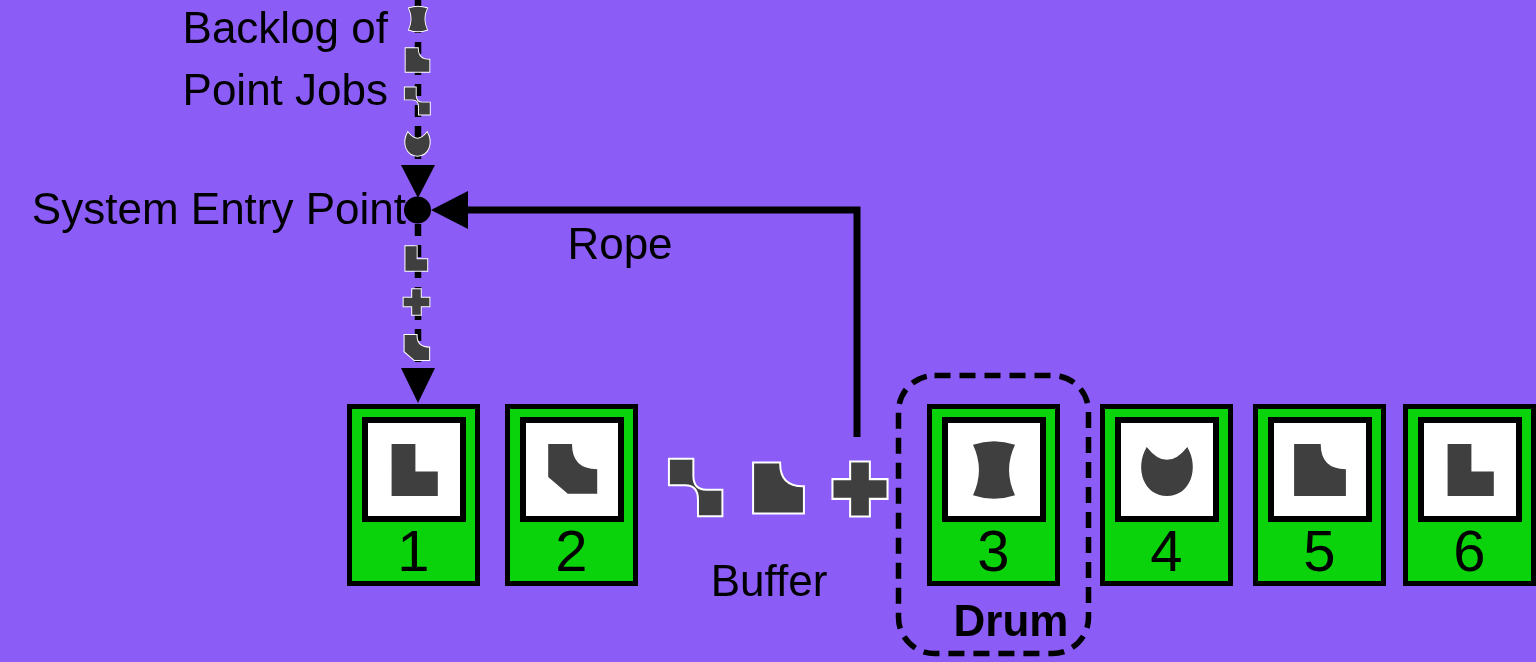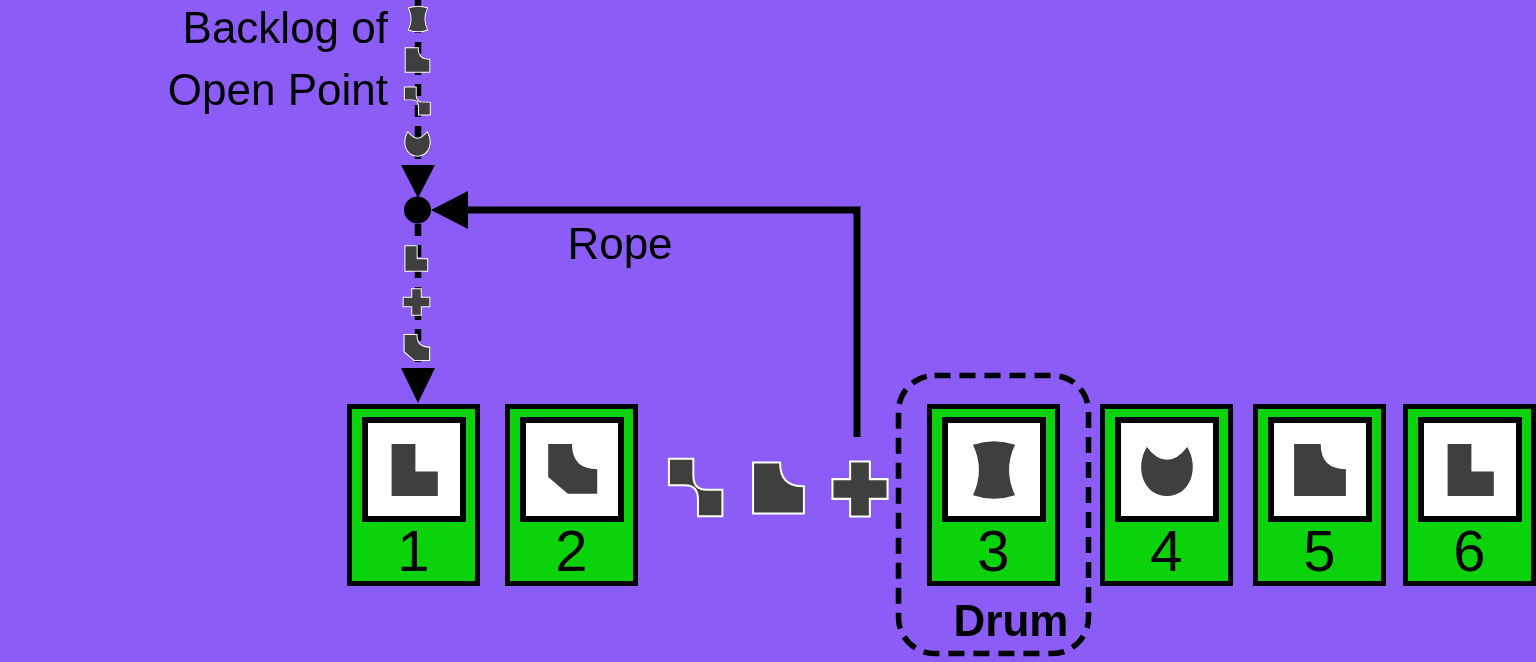--- a/index.html
+++ b/index.html
@@ -90,25 +90,27 @@
     <use class="part halo" x="400" y="285" width="33" height="34" href="#shape-plus" xlink:href="#shape-plus"></use>
     <use class="part halo" x="399" y="330" width="35" height="36" href="#shape-diagonal-blob" xlink:href="#shape-diagonal-blob"></use>
 
     <use class="part halo" x="662" y="454" width="66" height="67" href="#shape-s-wave" xlink:href="#shape-s-wave"></use>
     <use class="part halo" x="745" y="455" width="67" height="66" href="#shape-corner-blob" xlink:href="#shape-corner-blob"></use>
     <use class="part halo" x="826" y="455" width="68" height="68" href="#shape-plus" xlink:href="#shape-plus"></use>
   </svg>
 
   <div class="lbl lbl-backlog right">
     <div>Backlog of</div>
-    <div>Open Point</div>
+    <div>Point Jobs</div>
   </div>
+  <div class="lbl lbl-entry right">System Entry Point</div>
   <div class="lbl lbl-queue center">
   </div>
   <div class="lbl lbl-rope center">Rope</div>
+  <div class="lbl lbl-buffer center">Buffer</div>
   <div class="lbl lbl-drum center">Drum</div>
 
   <div class="station s1">
     <div class="part-window">
       <svg class="part-svg" viewBox="0 0 100 100">
         <use class="part" href="#shape-l-shape" xlink:href="#shape-l-shape"></use>
         </svg>
     </div>
     <div class="station-number">1</div>
   </div>

